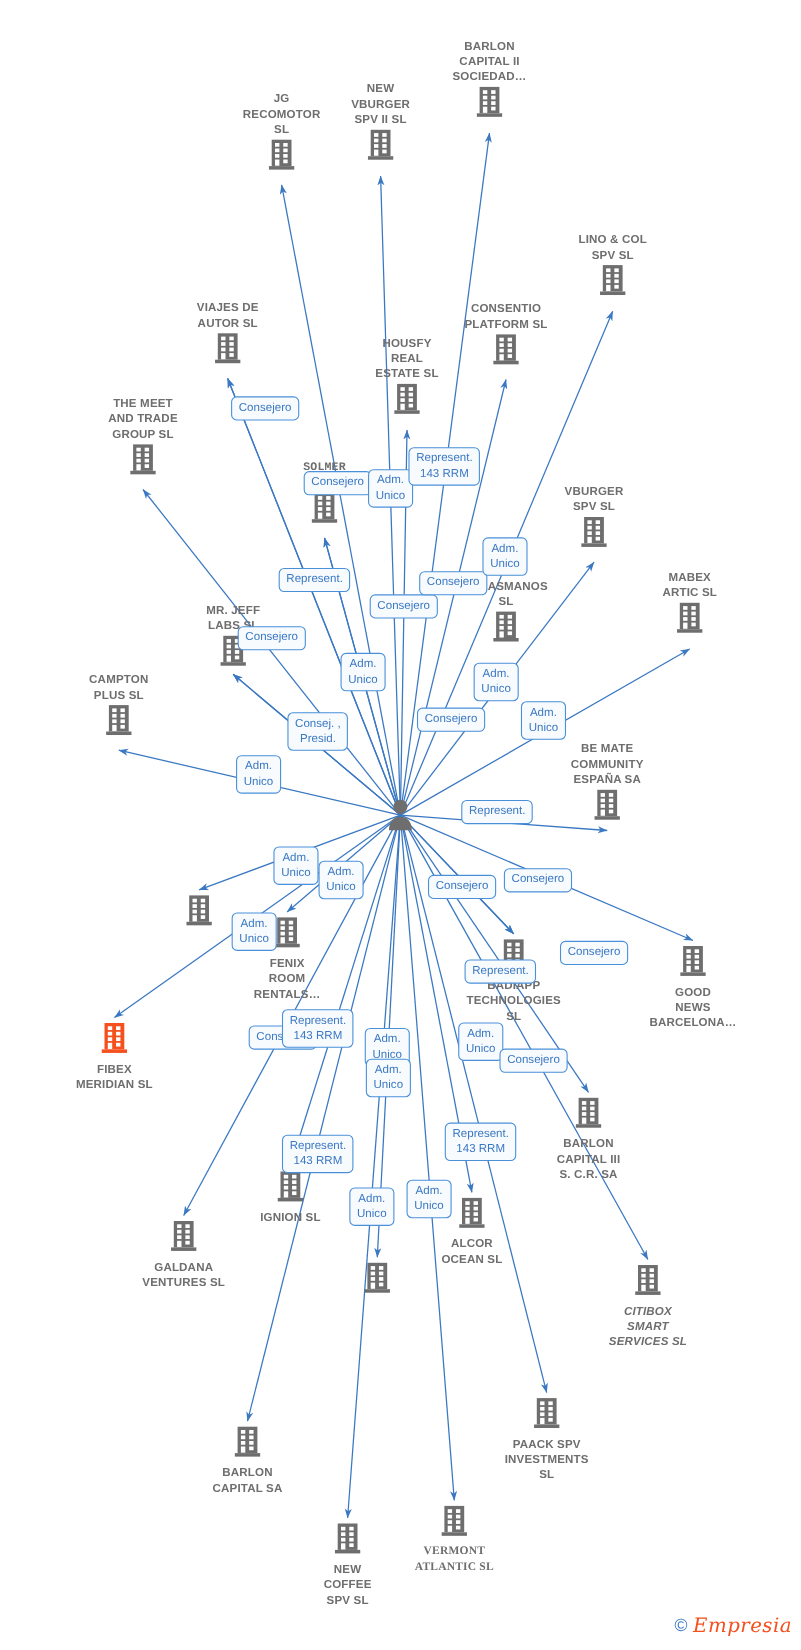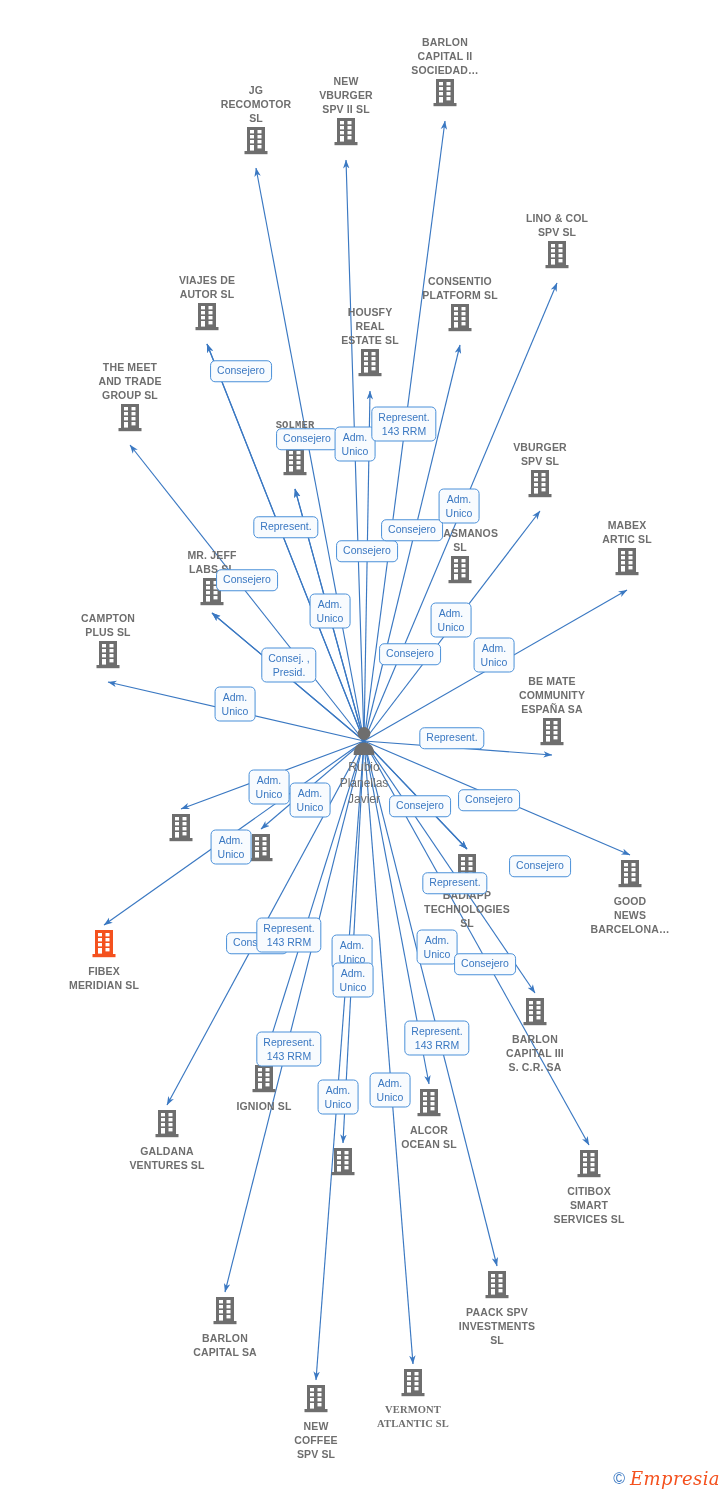--- a/index.html
+++ b/index.html
@@ -393,20 +393,23 @@
               <rect x="7" y="4" width="4" height="3.4"></rect>
               <rect x="14.5" y="4" width="4" height="3.4"></rect>
               <rect x="7" y="9" width="4" height="3.4"></rect>
               <rect x="14.5" y="9" width="4" height="3.4"></rect>
               <rect x="7" y="14" width="4" height="3.4"></rect>
               <rect x="14.5" y="14" width="4" height="3.4"></rect>
               <rect x="7" y="19" width="4" height="5.6"></rect>
               <rect x="14.5" y="19" width="4" height="3.4"></rect>
             </g>
           </svg></span>
+        <div class="lbl">FENIX
+ROOM
+RENTALS…</div>
       </div>
       <div class="node below" style="left: 467px; top: 852px;">
         <span class="ico"><svg width="26" height="30" viewBox="0 0 26 30">
             <rect x="4" y="1" width="18" height="24" fill="#6e6e6e"></rect>
             <rect x="1.5" y="25" width="23" height="3.2" fill="#6e6e6e"></rect>
             <g fill="#ffffff">
               <rect x="7" y="4" width="4" height="3.4"></rect>
               <rect x="14.5" y="4" width="4" height="3.4"></rect>
               <rect x="7" y="9" width="4" height="3.4"></rect>
               <rect x="14.5" y="9" width="4" height="3.4"></rect>
@@ -538,21 +541,21 @@
               <rect x="14.5" y="4" width="4" height="3.4"></rect>
               <rect x="7" y="9" width="4" height="3.4"></rect>
               <rect x="14.5" y="9" width="4" height="3.4"></rect>
               <rect x="7" y="14" width="4" height="3.4"></rect>
               <rect x="14.5" y="14" width="4" height="3.4"></rect>
               <rect x="7" y="19" width="4" height="5.6"></rect>
               <rect x="14.5" y="19" width="4" height="3.4"></rect>
             </g>
           </svg></span>
       </div>
-      <div class="node below" style="left: 589px; top: 1148px;">
+      <div class="node below" style="left: 589px; top: 1148px; font-style: italic;">
         <span class="ico"><svg width="26" height="30" viewBox="0 0 26 30">
             <rect x="4" y="1" width="18" height="24" fill="#6e6e6e"></rect>
             <rect x="1.5" y="25" width="23" height="3.2" fill="#6e6e6e"></rect>
             <g fill="#ffffff">
               <rect x="7" y="4" width="4" height="3.4"></rect>
               <rect x="14.5" y="4" width="4" height="3.4"></rect>
               <rect x="7" y="9" width="4" height="3.4"></rect>
               <rect x="14.5" y="9" width="4" height="3.4"></rect>
               <rect x="7" y="14" width="4" height="3.4"></rect>
               <rect x="14.5" y="14" width="4" height="3.4"></rect>
@@ -634,23 +637,21 @@
               <rect x="14.5" y="19" width="4" height="3.4"></rect>
             </g>
           </svg></span>
         <div class="lbl">NEW
 COFFEE
 SPV  SL</div>
       </div>
       <div class="person" style="left: 364px; top: 725px;"><span class="ico"><svg width="28" height="30" viewBox="0 0 28 30">
             <circle cx="14" cy="8.5" r="6.4" fill="#6e6e6e"></circle>
             <path d="M3.6 30 C3.6 21.2 8.4 17.4 14 17.4 C19.6 17.4 24.4 21.2 24.4 30 Z" fill="#6e6e6e"></path>
-          </svg></span><div class="plbl">Rubio
-Planellas
-Javier</div></div>
+          </svg></span></div>
     </div>
   <div id="badges">
       <div class="badge" style="left: 241px; top: 371px;">Consejero</div>
       <div class="badge" style="left: 307px; top: 439px;">Consejero</div>
       <div class="badge" style="left: 355px; top: 444px;">Adm.
 Unico</div>
       <div class="badge" style="left: 404px; top: 424px;">Represent.
 143 RRM</div>
       <div class="badge" style="left: 286px; top: 527px;">Represent.</div>
       <div class="badge" style="left: 367px; top: 551px;">Consejero</div>

